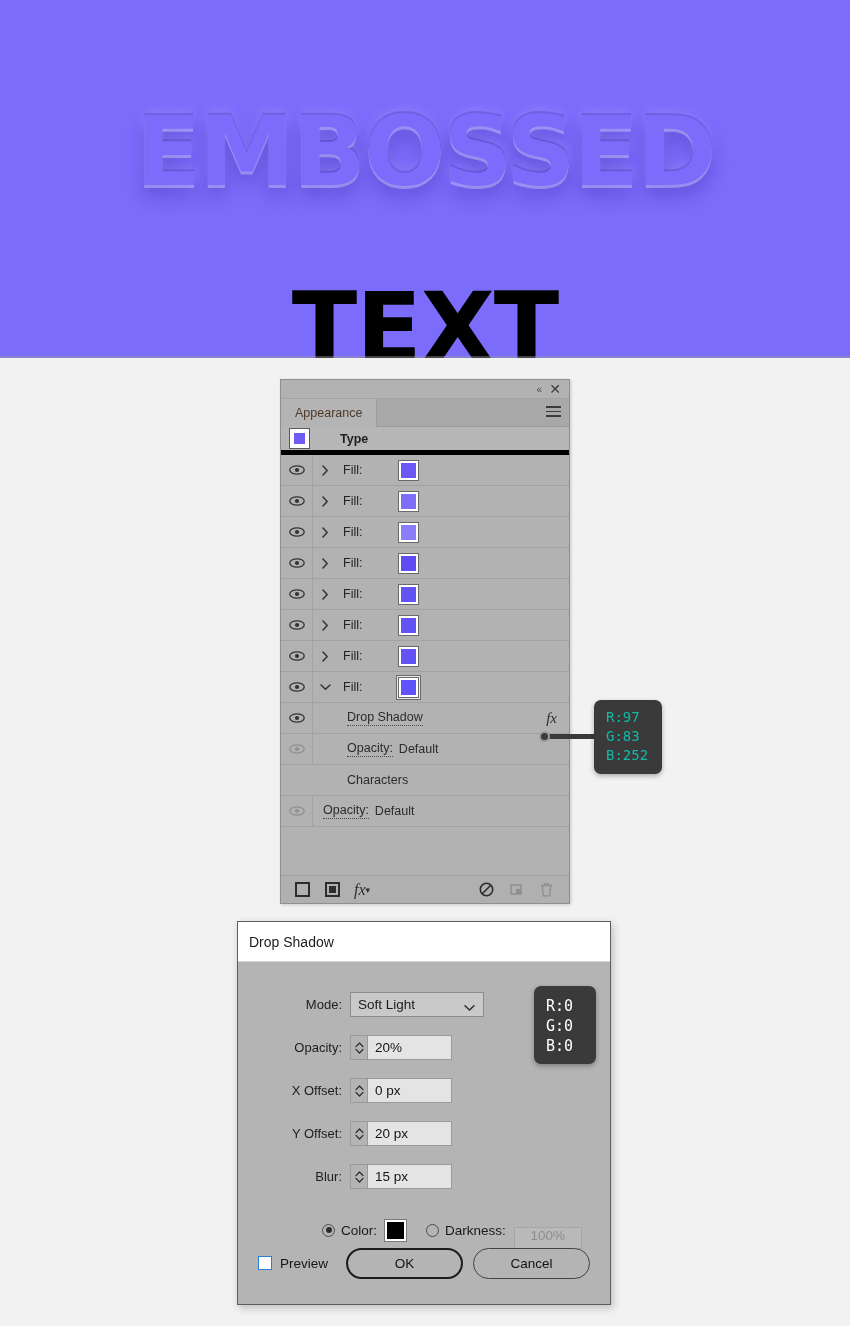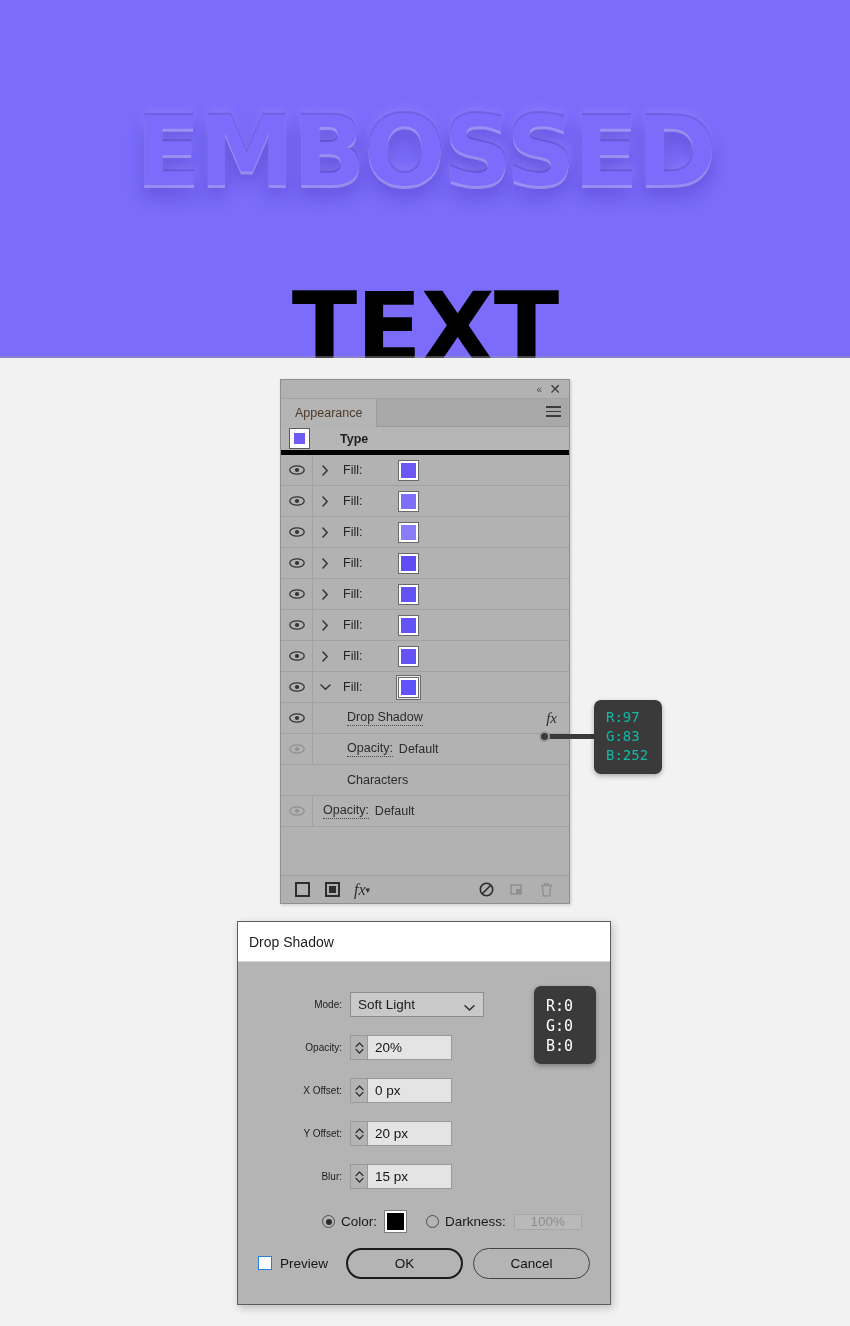--- a/index.html
+++ b/index.html
@@ -271,21 +271,21 @@
   }
   .field-row {
     display: flex; align-items: center;
     margin-top: 18px;
     padding-left: 0;
   }
   .field-label {
     width: 112px;
     text-align: right;
     padding-right: 8px;
-    font-size: 10px;
+    font-size: 13px;
     color: #1d1d1d;
   }
   .select-box {
     width: 134px; height: 25px;
     background: #c9c9c9;
     border: 1px solid #8c8c8c;
     display: flex; align-items: center;
     padding-left: 7px;
     font-size: 13.5px;
     color: #1b1b1b;
@@ -333,26 +333,27 @@
   .radio-label.muted { color: #191919; }
   #shadow-color-swatch {
     width: 21px; height: 21px;
     background: #000000;
     border: 2px solid #ffffff;
     outline: 1px solid #7a7a7a;
     margin-right: 20px;
     cursor: pointer;
   }
   #darkness-input {
-    width: 68px; height: 16px;
+    width: 68px; height: 22px;
     background: #b9b9b9;
     border: 1px solid #a6a6a6;
-    display: flex; align-items: center; justify-content: center;
+    display: flex; align-items: flex-start; justify-content: center;
     font-size: 13.5px;
     color: #8d8d8d;
+    margin-top: 16px;
   }
   #dialog-bottom {
     position: absolute; left: 0; bottom: 0;
     width: 368px; height: 82px;
     display: flex; align-items: center;
     padding-left: 20px;
   }
   #preview-check {
     width: 14px; height: 14px;
     background: #ffffff;

